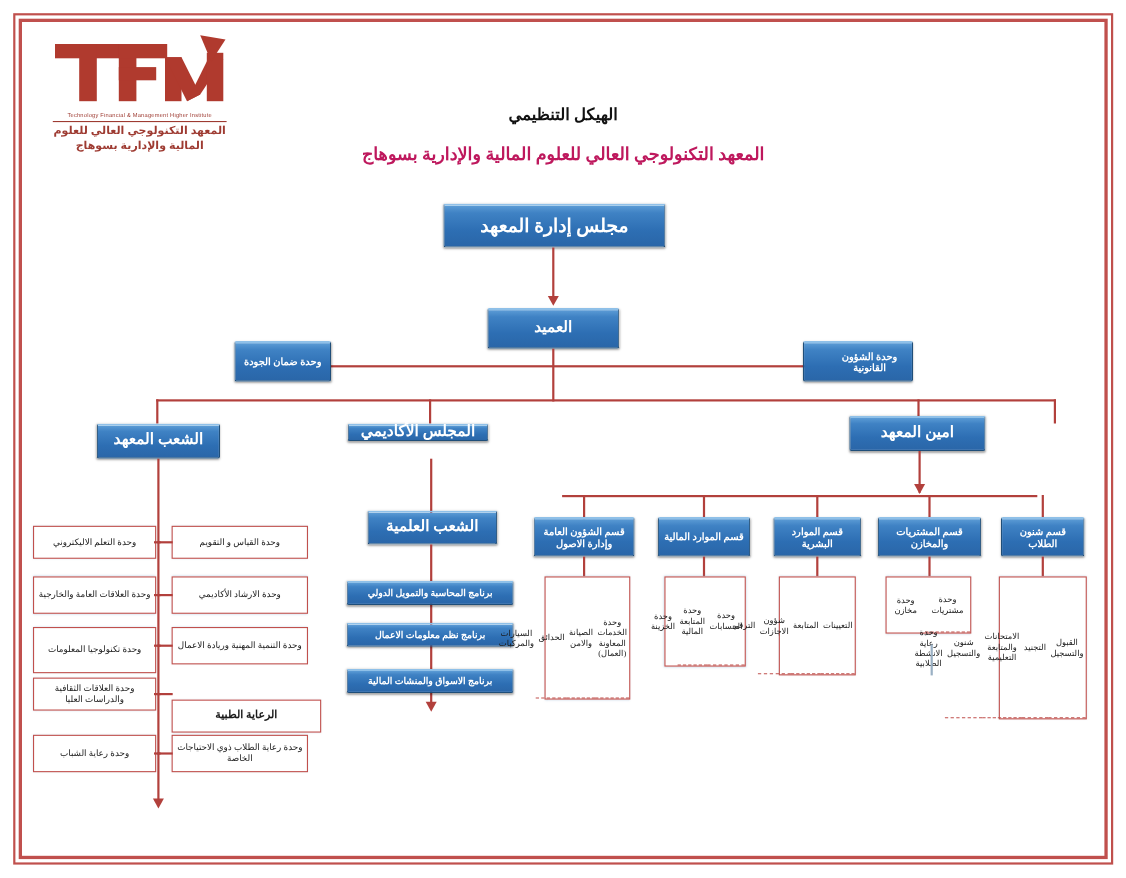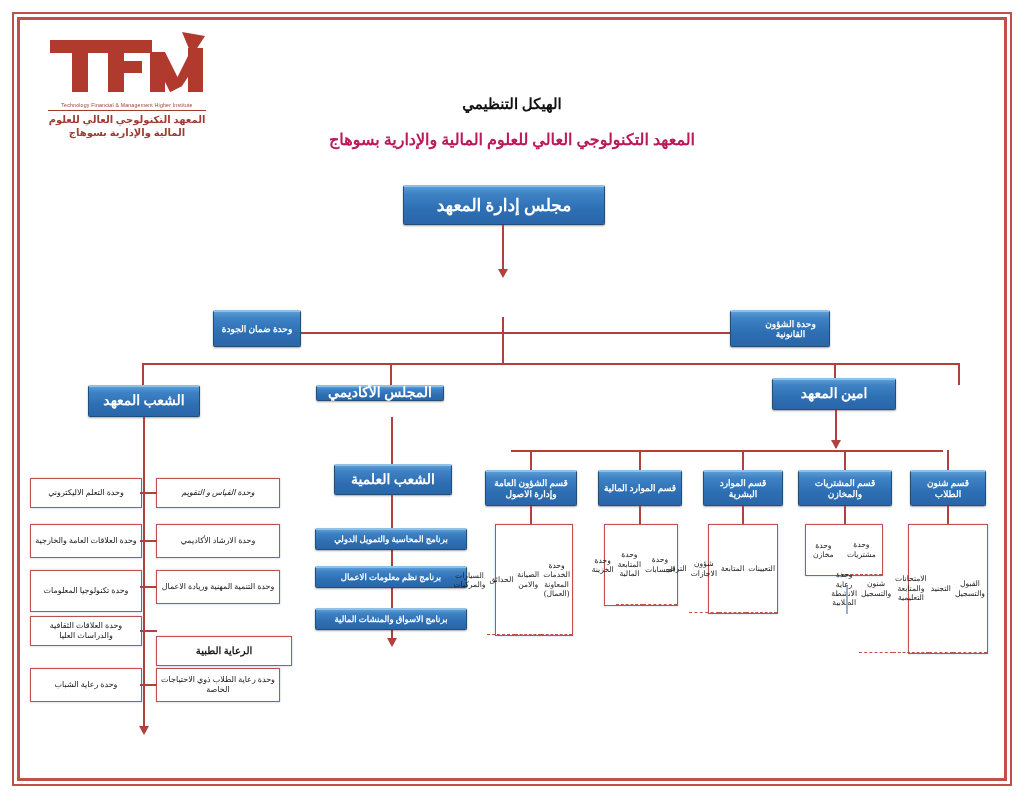--- a/index.html
+++ b/index.html
@@ -153,20 +153,21 @@
   </div>
 
   <div class="title1">الهيكل التنظيمي</div>
   <div class="title2">المعهد التكنولوجي العالي للعلوم المالية والإدارية بسوهاج</div>
 
   <div class="bbox big" style="left:403px;top:185px;width:202px;height:40px;">مجلس إدارة المعهد</div>
 
   <div class="ln lnv" style="left:502px;top:225px;height:48px;"></div>
   <div class="arrow arrow-down" style="left:498px;top:269px;"></div>
 
+  <div class="bbox mid" style="left:443px;top:280px;width:120px;height:37px;">العميد</div>
 
   <div class="ln lnh" style="left:247px;top:332px;width:508px;"></div>
   <div class="arrow arrow-left" style="left:238px;top:328px;"></div>
   <div class="arrow arrow-right" style="left:746px;top:328px;"></div>
   <div class="ln lnv" style="left:502px;top:317px;height:48px;"></div>
 
   <div class="bbox small" style="left:213px;top:310px;width:88px;height:37px;">وحدة ضمان الجودة</div>
   <div class="bbox small" style="left:730px;top:310px;width:100px;height:37px;padding-left:24px;">وحدة الشؤون القانونية</div>
 
   <div class="ln lnh" style="left:142px;top:363px;width:818px;"></div>
@@ -176,21 +177,21 @@
   <div class="ln lnv" style="left:958px;top:363px;height:22px;"></div>
 
   <div class="bbox mid" style="left:88px;top:385px;width:112px;height:32px;">الشعب المعهد</div>
   <div class="bbox mid" style="left:316px;top:385px;width:128px;height:16px;">المجلس الأكاديمي</div>
   <div class="bbox mid" style="left:772px;top:378px;width:124px;height:32px;">امين المعهد</div>
 
   <div class="ln lnv" style="left:143px;top:417px;height:313px;"></div>
   <div class="arrow arrow-down" style="left:139px;top:726px;"></div>
 
   <div id="vd-right">
-      <div class="wbox" style="left:156px;top:478px;width:124px;height:30px;font-style:italic;">وحدة القياس و التقويم</div>
+      <div class="wbox" style="left:156px;top:478px;width:124px;height:30px;">وحدة القياس و التقويم</div>
       <div class="ln" style="left:143px;top:492px;width:14px;height:2.4px;"></div>
       <div class="wbox" style="left:156px;top:524px;width:124px;height:34px;">وحدة الارشاد الأكاديمي</div>
       <div class="ln" style="left:143px;top:540px;width:14px;height:2.4px;"></div>
       <div class="wbox" style="left:156px;top:570px;width:124px;height:34px;">وحدة التنمية المهنية وريادة الاعمال</div>
       <div class="ln" style="left:143px;top:586px;width:14px;height:2.4px;"></div>
       <div class="wbox bold" style="left:156px;top:636px;width:136px;height:30px;">الرعاية الطبية</div>
       <div class="ln" style="left:143px;top:630px;width:14px;height:2.4px;"></div>
       <div class="wbox" style="left:156px;top:668px;width:124px;height:34px;">وحدة رعاية الطلاب ذوي الاحتياجات الخاصة</div>
       <div class="ln" style="left:143px;top:684px;width:14px;height:2.4px;"></div>
     </div>

